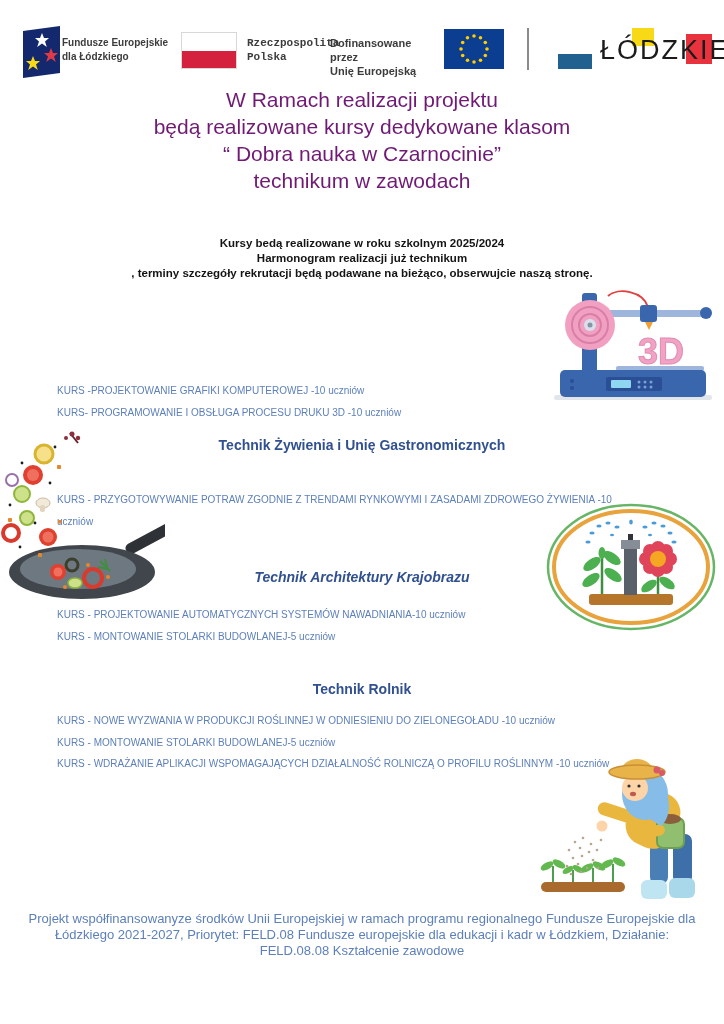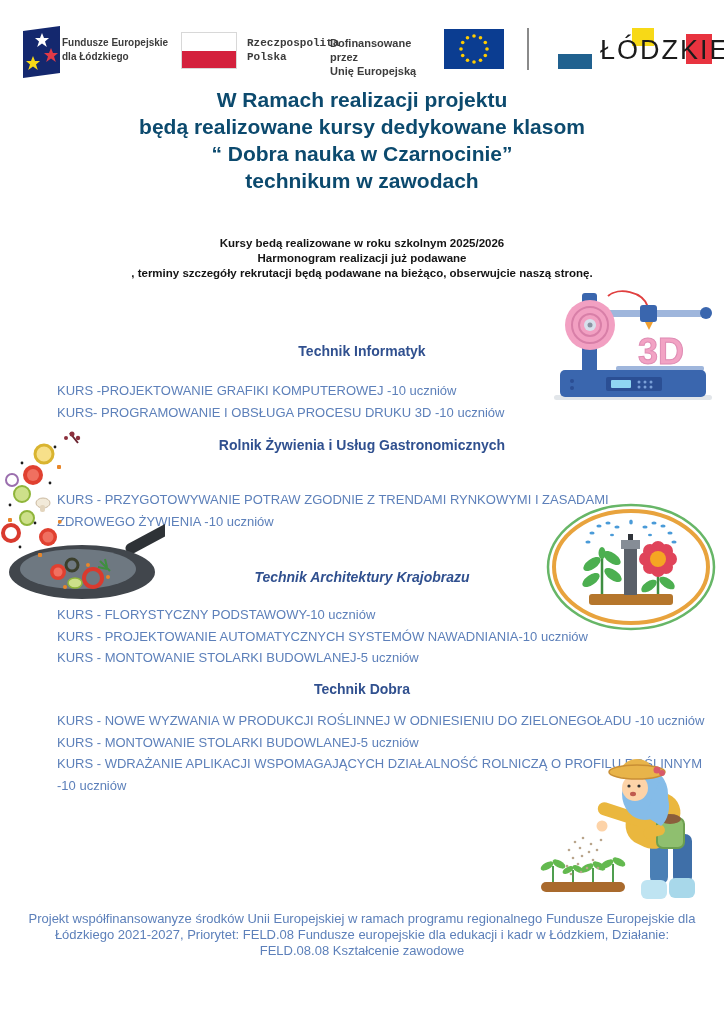--- a/index.html
+++ b/index.html
@@ -19,27 +19,27 @@
   .eu-flag{position:absolute;left:444px;top:29px;}
   .logo-divider{position:absolute;left:527px;top:28px;width:2px;height:42px;background:#8a8a8a;}
   .lodzkie{position:absolute;left:552px;top:26px;width:162px;height:50px;}
   .lodzkie .blk{position:absolute;}
   .lodzkie .blue{left:6px;top:28px;width:34px;height:15px;background:#20618f;}
   .lodzkie .yellow{left:80px;top:2px;width:22px;height:18px;background:#f7d917;}
   .lodzkie .red{left:134px;top:8px;width:26px;height:30px;background:#e8333f;}
   .lodzkie .txt{position:absolute;left:2px;top:9px;font-size:27px;letter-spacing:2px;color:#1b1b1b;font-weight:normal;margin-left:46px;}
   
   .title{position:absolute;left:30px;top:86px;width:664px;text-align:center;
-    color:#0c4a6e;font-size:21px;font-weight:bold;line-height:27px;}
+    color:#701a75;font-size:21px;font-weight:normal;line-height:27px;}
   .subtitle{position:absolute;left:30px;top:236px;width:664px;text-align:center;
     color:#141414;font-size:11.5px;font-weight:bold;line-height:15px;}
   
   .sec-heading{position:absolute;left:30px;width:664px;text-align:center;
     color:#30508f;font-size:14px;font-weight:bold;}
-  .courses{position:absolute;left:57px;color:#5d80ba;font-size:13px;line-height:21.5px;}
+  .courses{position:absolute;left:57px;color:#5d80ba;font-size:10px;line-height:21.5px;}
   .h1{top:343px;} .c1{top:380px;width:620px;}
   .h2{top:437px;} .c2{top:489px;width:556px;}
   .h3{top:569px;font-style:italic;} .c3{top:604px;width:620px;}
   .h4{top:681px;} .c4{top:710px;width:652px;}
   
   .ill{position:absolute;}
   .printer{left:548px;top:283px;}
   .pan{left:0px;top:425px;}
   .garden{left:545px;top:502px;}
   .farmer{left:523px;top:742px;}
@@ -107,26 +107,25 @@
   </div>
 
   <div class="title">
     <div>W Ramach realizacji projektu</div>
     <div>będą realizowane kursy dedykowane klasom</div>
     <div>“ Dobra nauka w Czarnocinie”</div>
     <div>technikum w zawodach</div>
   </div>
 
   <div class="subtitle">
-    <div>Kursy bedą realizowane w roku szkolnym 2025/2026</div>
-    <div>Harmonogram realizacji już podawane</div>
+    <div>Kursy bedą realizowane w roku szkolnym 2025/2024</div>
+    <div>Harmonogram realizacji już technikum</div>
     <div>, terminy szczegóły rekrutacji będą podawane na bieżąco, obserwujcie naszą stronę.</div>
   </div>
 
-  <div class="sec-heading h1">Technik Informatyk</div>
   <div class="courses c1">
     <div>KURS -PROJEKTOWANIE GRAFIKI KOMPUTEROWEJ -10 uczniów</div>
     <div>KURS- PROGRAMOWANIE I OBSŁUGA PROCESU DRUKU 3D -10 uczniów</div>
   </div>
 
   <svg class="ill printer" width="170" height="125" viewBox="0 0 170 125">
     <rect x="6" y="112" width="158" height="5" rx="2.5" fill="#e2e6ea"></rect>
     <rect x="34" y="10" width="15" height="82" rx="3" fill="#3a66ae"></rect>
     <rect x="49" y="27" width="112" height="7" rx="3" fill="#9fb6dc"></rect>
     <circle cx="158" cy="30" r="6" fill="#3a66ae"></circle>
@@ -150,21 +149,21 @@
       <circle cx="91" cy="104" r="1.5"></circle>
         <circle cx="97" cy="104" r="1.5"></circle>
         <circle cx="103" cy="104" r="1.5"></circle>
     </g>
     <g fill="#2b4f94">
         <circle cx="24" cy="98" r="2"></circle>
         <circle cx="24" cy="105" r="2"></circle>
       </g>
   </svg>
 
-  <div class="sec-heading h2">Rolnik Żywienia i Usług Gastronomicznych</div>
+  <div class="sec-heading h2">Technik Żywienia i Unię Gastronomicznych</div>
   <div class="courses c2">
     <div>KURS - PRZYGOTOWYWANIE POTRAW ZGODNIE Z TRENDAMI RYNKOWYMI I ZASADAMI ZDROWEGO ŻYWIENIA -10 uczniów</div>
   </div>
 
   <svg class="ill pan" width="165" height="175" viewBox="0 0 165 175">
     <g transform="rotate(-28 150 115)">
         <rect x="124" y="108" width="52" height="11" rx="5" fill="#2e3236"></rect>
       </g>
     <ellipse cx="82" cy="147" rx="73" ry="27" fill="#41464c"></ellipse>
     <ellipse cx="78" cy="144" rx="58" ry="20" fill="#6e7881"></ellipse>
@@ -211,21 +210,20 @@
       <g fill="#e8862a">
           <circle cx="88" cy="140" r="2"></circle>
           <circle cx="108" cy="152" r="2"></circle>
           <circle cx="65" cy="162" r="2"></circle>
         </g>
     </g>
   </svg>
 
   <div class="sec-heading h3">Technik Architektury Krajobrazu</div>
   <div class="courses c3">
-    <div>KURS - FLORYSTYCZNY PODSTAWOWY-10 uczniów</div>
     <div>KURS - PROJEKTOWANIE AUTOMATYCZNYCH SYSTEMÓW NAWADNIANIA-10 uczniów</div>
     <div>KURS - MONTOWANIE STOLARKI BUDOWLANEJ-5 uczniów</div>
   </div>
 
   <svg class="ill garden" width="172" height="130" viewBox="0 0 172 130">
     <ellipse cx="86" cy="65" rx="83" ry="62" fill="#ffffff" stroke="#67b667" stroke-width="2.5"></ellipse>
     <ellipse cx="86" cy="65" rx="77" ry="56" fill="#ffffff" stroke="#e8a33d" stroke-width="4"></ellipse>
     <rect x="44" y="92" width="84" height="11" rx="3" fill="#b5762c"></rect>
     <rect x="79" y="46" width="13" height="47" fill="#5a6069"></rect>
     <rect x="76" y="38" width="19" height="9" fill="#868d96"></rect>
@@ -266,21 +264,21 @@
         <circle cx="125" cy="57" r="7"></circle>
       <circle cx="121" cy="65" r="7"></circle>
         <circle cx="113" cy="68" r="7"></circle>
         <circle cx="105" cy="65" r="7"></circle>
       <circle cx="101" cy="57" r="7"></circle>
         <circle cx="105" cy="49" r="7"></circle>
     </g>
     <circle cx="113" cy="57" r="8" fill="#f5a623"></circle>
   </svg>
 
-  <div class="sec-heading h4">Technik Dobra</div>
+  <div class="sec-heading h4">Technik Rolnik</div>
   <div class="courses c4">
     <div>KURS - NOWE WYZWANIA W PRODUKCJI ROŚLINNEJ W ODNIESIENIU DO ZIELONEGOŁADU -10 uczniów</div>
     <div>KURS - MONTOWANIE STOLARKI BUDOWLANEJ-5 uczniów</div>
     <div>KURS - WDRAŻANIE APLIKACJI WSPOMAGAJĄCYCH DZIAŁALNOŚĆ ROLNICZĄ O PROFILU ROŚLINNYM -10 uczniów</div>
   </div>
 
   <svg class="ill farmer" width="195" height="162" viewBox="0 0 195 162">
 
     <rect x="18" y="140" width="84" height="10" rx="5" fill="#a96a2d"></rect>
     <g stroke="#4f9e4f" stroke-width="2">

